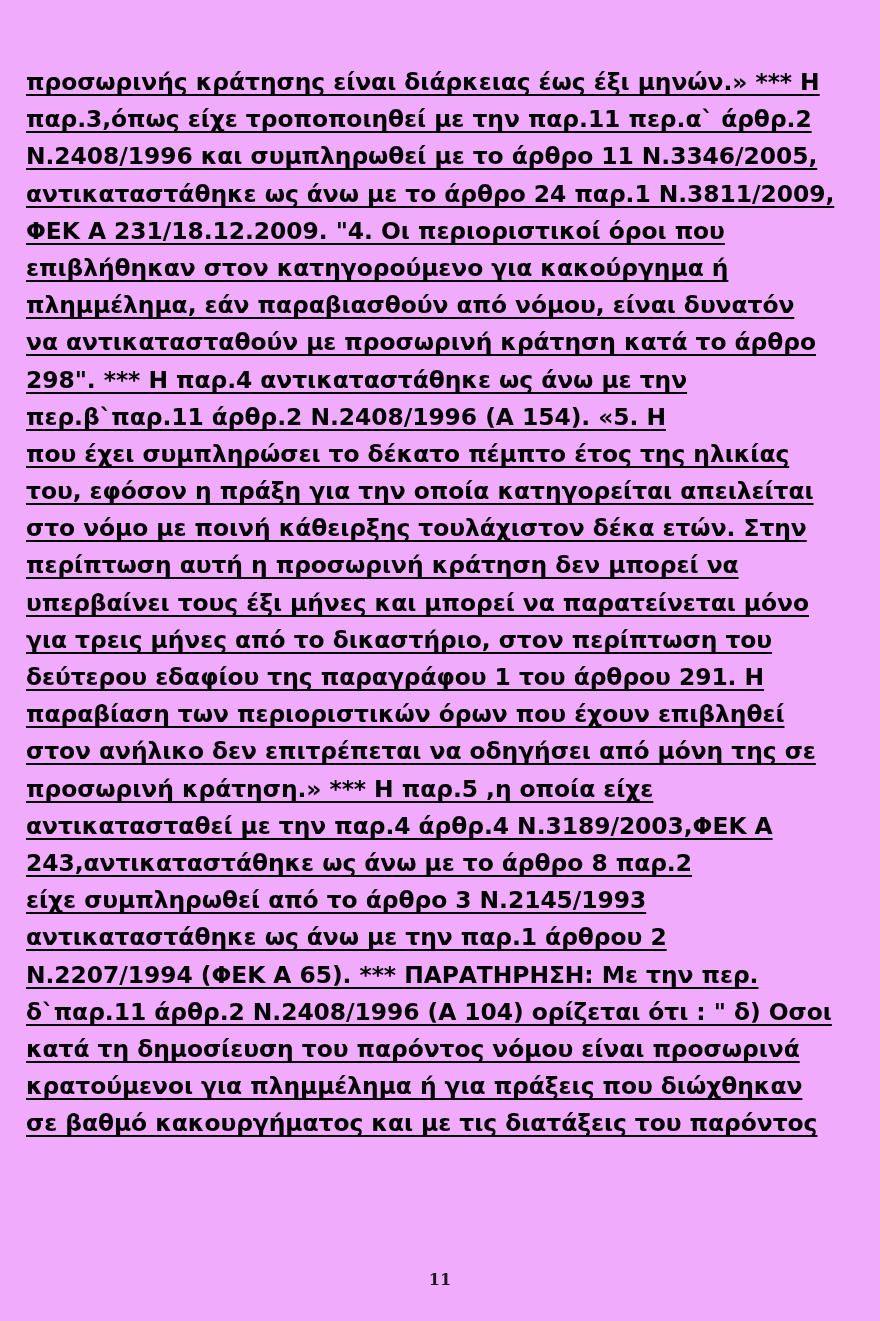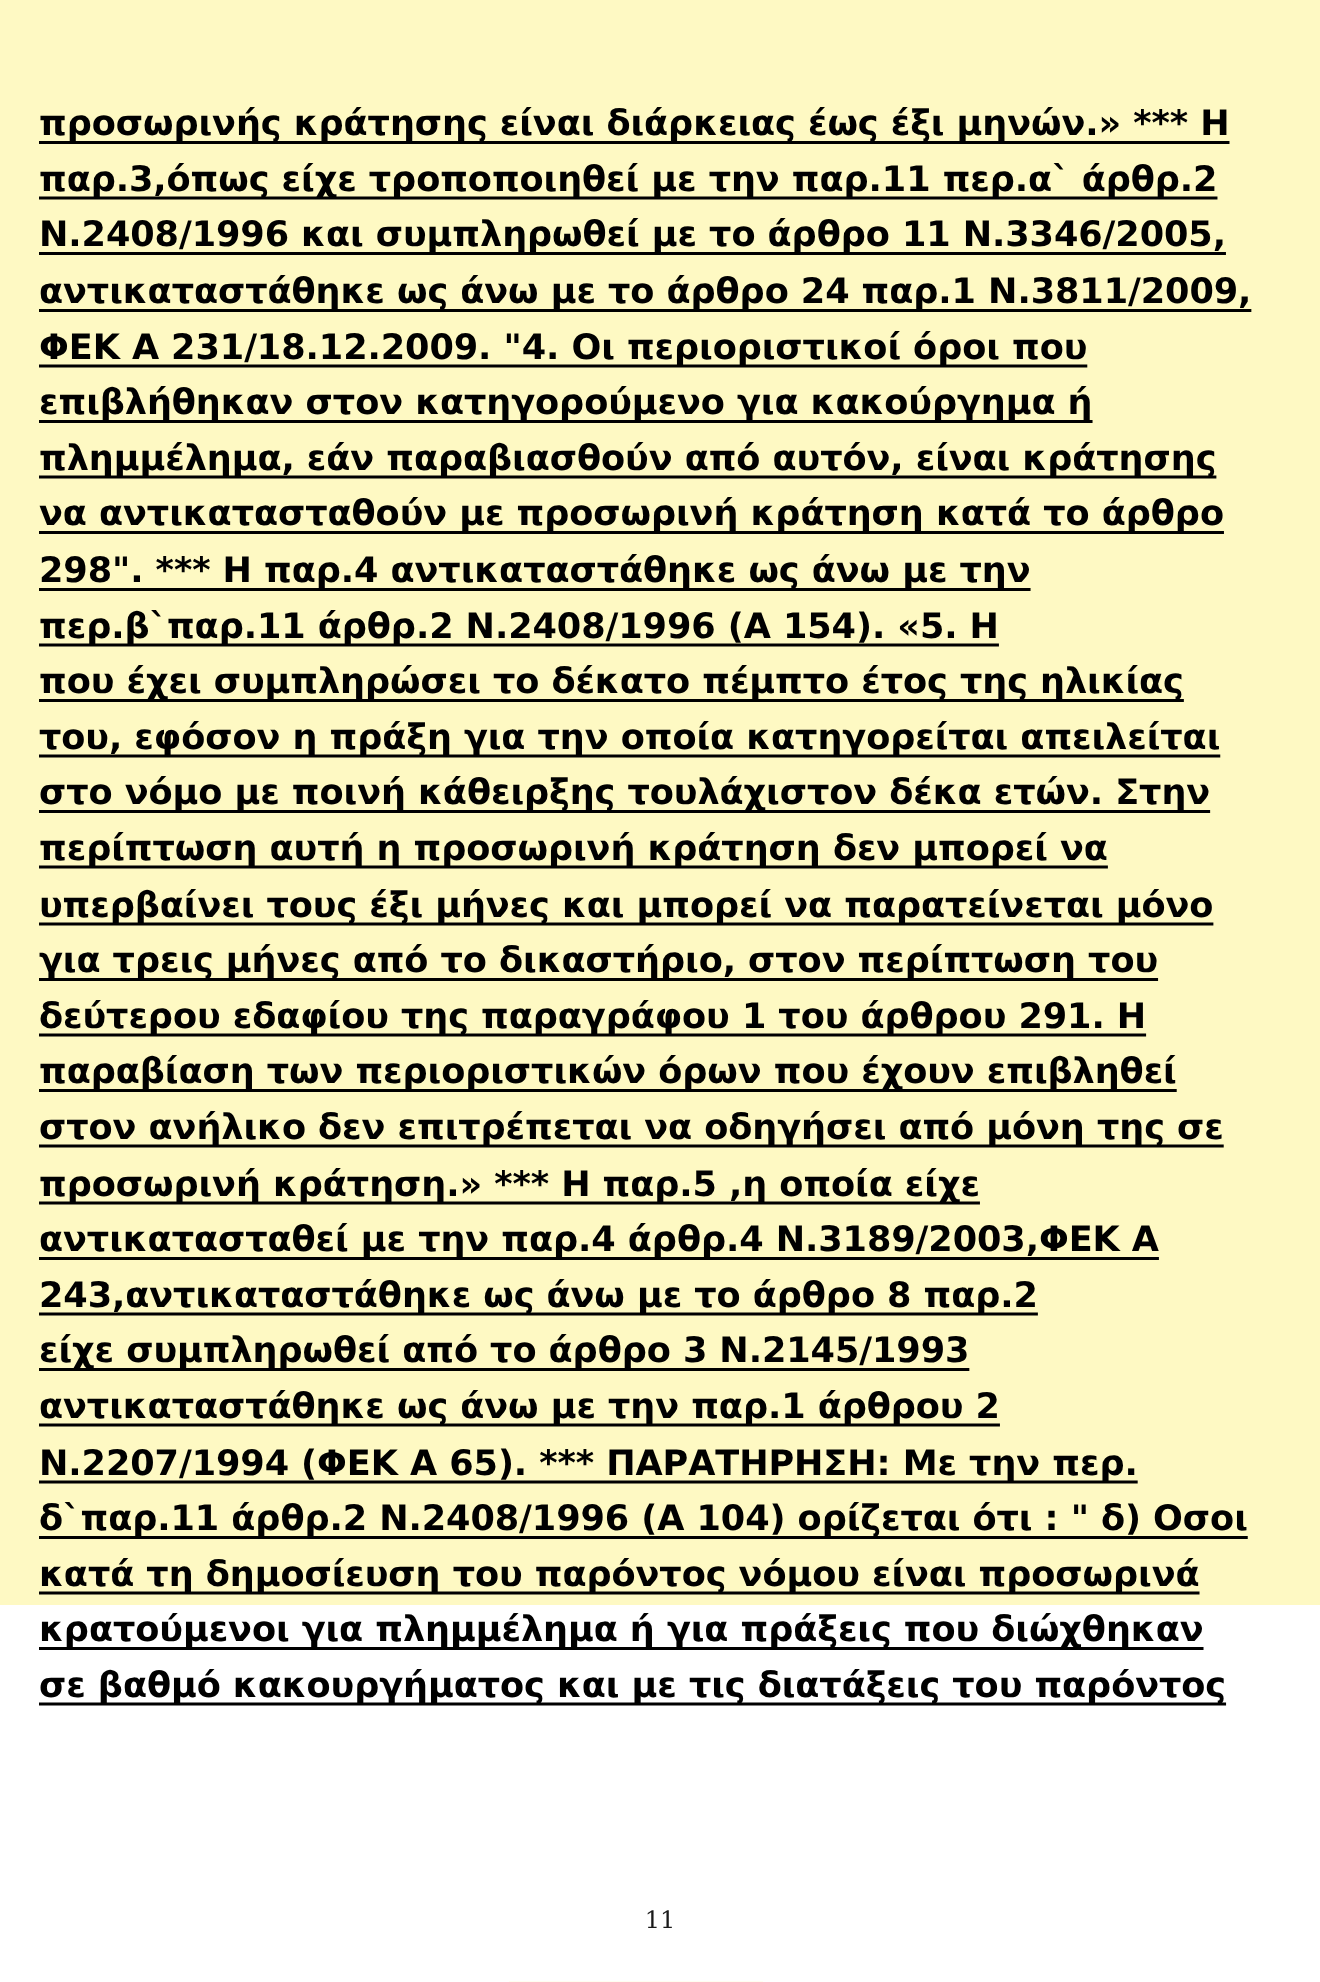--- a/index.html
+++ b/index.html
@@ -15,22 +15,22 @@
     overflow: hidden;
     font-family: "DejaVu Sans", sans-serif;
     -webkit-font-smoothing: antialiased;
   }
 
   .page {
     position: absolute;
     top: 0;
     left: 0;
     width: 880px;
-    height: 1070px;
-    background: #fef9c3;
+    height: 1321px;
+    background: #f0abfc;
     box-sizing: border-box;
   }
 
   .body-text {
     position: absolute;
     left: 26px;
     top: 64px;
     width: 824px;
   }
 
@@ -53,38 +53,38 @@
   }
 
   .page-number {
     position: absolute;
     left: 0;
     right: 0;
     top: 1270px;
     text-align: center;
     font-family: "DejaVu Serif", serif;
     font-size: 16px;
-    font-weight: 400;
+    font-weight: 700;
     color: #1a1a1a;
     line-height: 20px;
   }
 </style>
 </head>
 <body>
 
 <div class="page">
 
   <div class="body-text" id="body-text">
       <div class="text-line"><span class="ul">προσωρινής κράτησης είναι διάρκειας έως έξι μηνών.» *** Η</span></div>
       <div class="text-line"><span class="ul">παρ.3,όπως είχε τροποποιηθεί με την παρ.11 περ.α` άρθρ.2</span></div>
       <div class="text-line"><span class="ul">Ν.2408/1996 και συμπληρωθεί με το άρθρο 11 Ν.3346/2005,</span></div>
       <div class="text-line"><span class="ul">αντικαταστάθηκε ως άνω με το άρθρο 24 παρ.1 Ν.3811/2009,</span></div>
       <div class="text-line"><span class="ul">ΦΕΚ Α 231/18.12.2009. "4. Οι περιοριστικοί όροι που</span></div>
       <div class="text-line"><span class="ul">επιβλήθηκαν στον κατηγορούμενο για κακούργημα ή</span></div>
-      <div class="text-line"><span class="ul">πλημμέλημα, εάν παραβιασθούν από αυτόν, είναι κράτησης</span></div>
+      <div class="text-line"><span class="ul">πλημμέλημα, εάν παραβιασθούν από νόμου, είναι δυνατόν</span></div>
       <div class="text-line"><span class="ul">να αντικατασταθούν με προσωρινή κράτηση κατά το άρθρο</span></div>
       <div class="text-line"><span class="ul">298". *** Η παρ.4 αντικαταστάθηκε ως άνω με την</span></div>
       <div class="text-line"><span class="ul">περ.β`παρ.11 άρθρ.2 Ν.2408/1996 (Α 154). «5. Η</span></div>
       <div class="text-line"><span class="ul">που έχει συμπληρώσει το δέκατο πέμπτο έτος της ηλικίας</span></div>
       <div class="text-line"><span class="ul">του, εφόσον η πράξη για την οποία κατηγορείται απειλείται</span></div>
       <div class="text-line"><span class="ul">στο νόμο με ποινή κάθειρξης τουλάχιστον δέκα ετών. Στην</span></div>
       <div class="text-line"><span class="ul">περίπτωση αυτή η προσωρινή κράτηση δεν μπορεί να</span></div>
       <div class="text-line"><span class="ul">υπερβαίνει τους έξι μήνες και μπορεί να παρατείνεται μόνο</span></div>
       <div class="text-line"><span class="ul">για τρεις μήνες από το δικαστήριο, στον περίπτωση του</span></div>
       <div class="text-line"><span class="ul">δεύτερου εδαφίου της παραγράφου 1 του άρθρου 291. Η</span></div>

